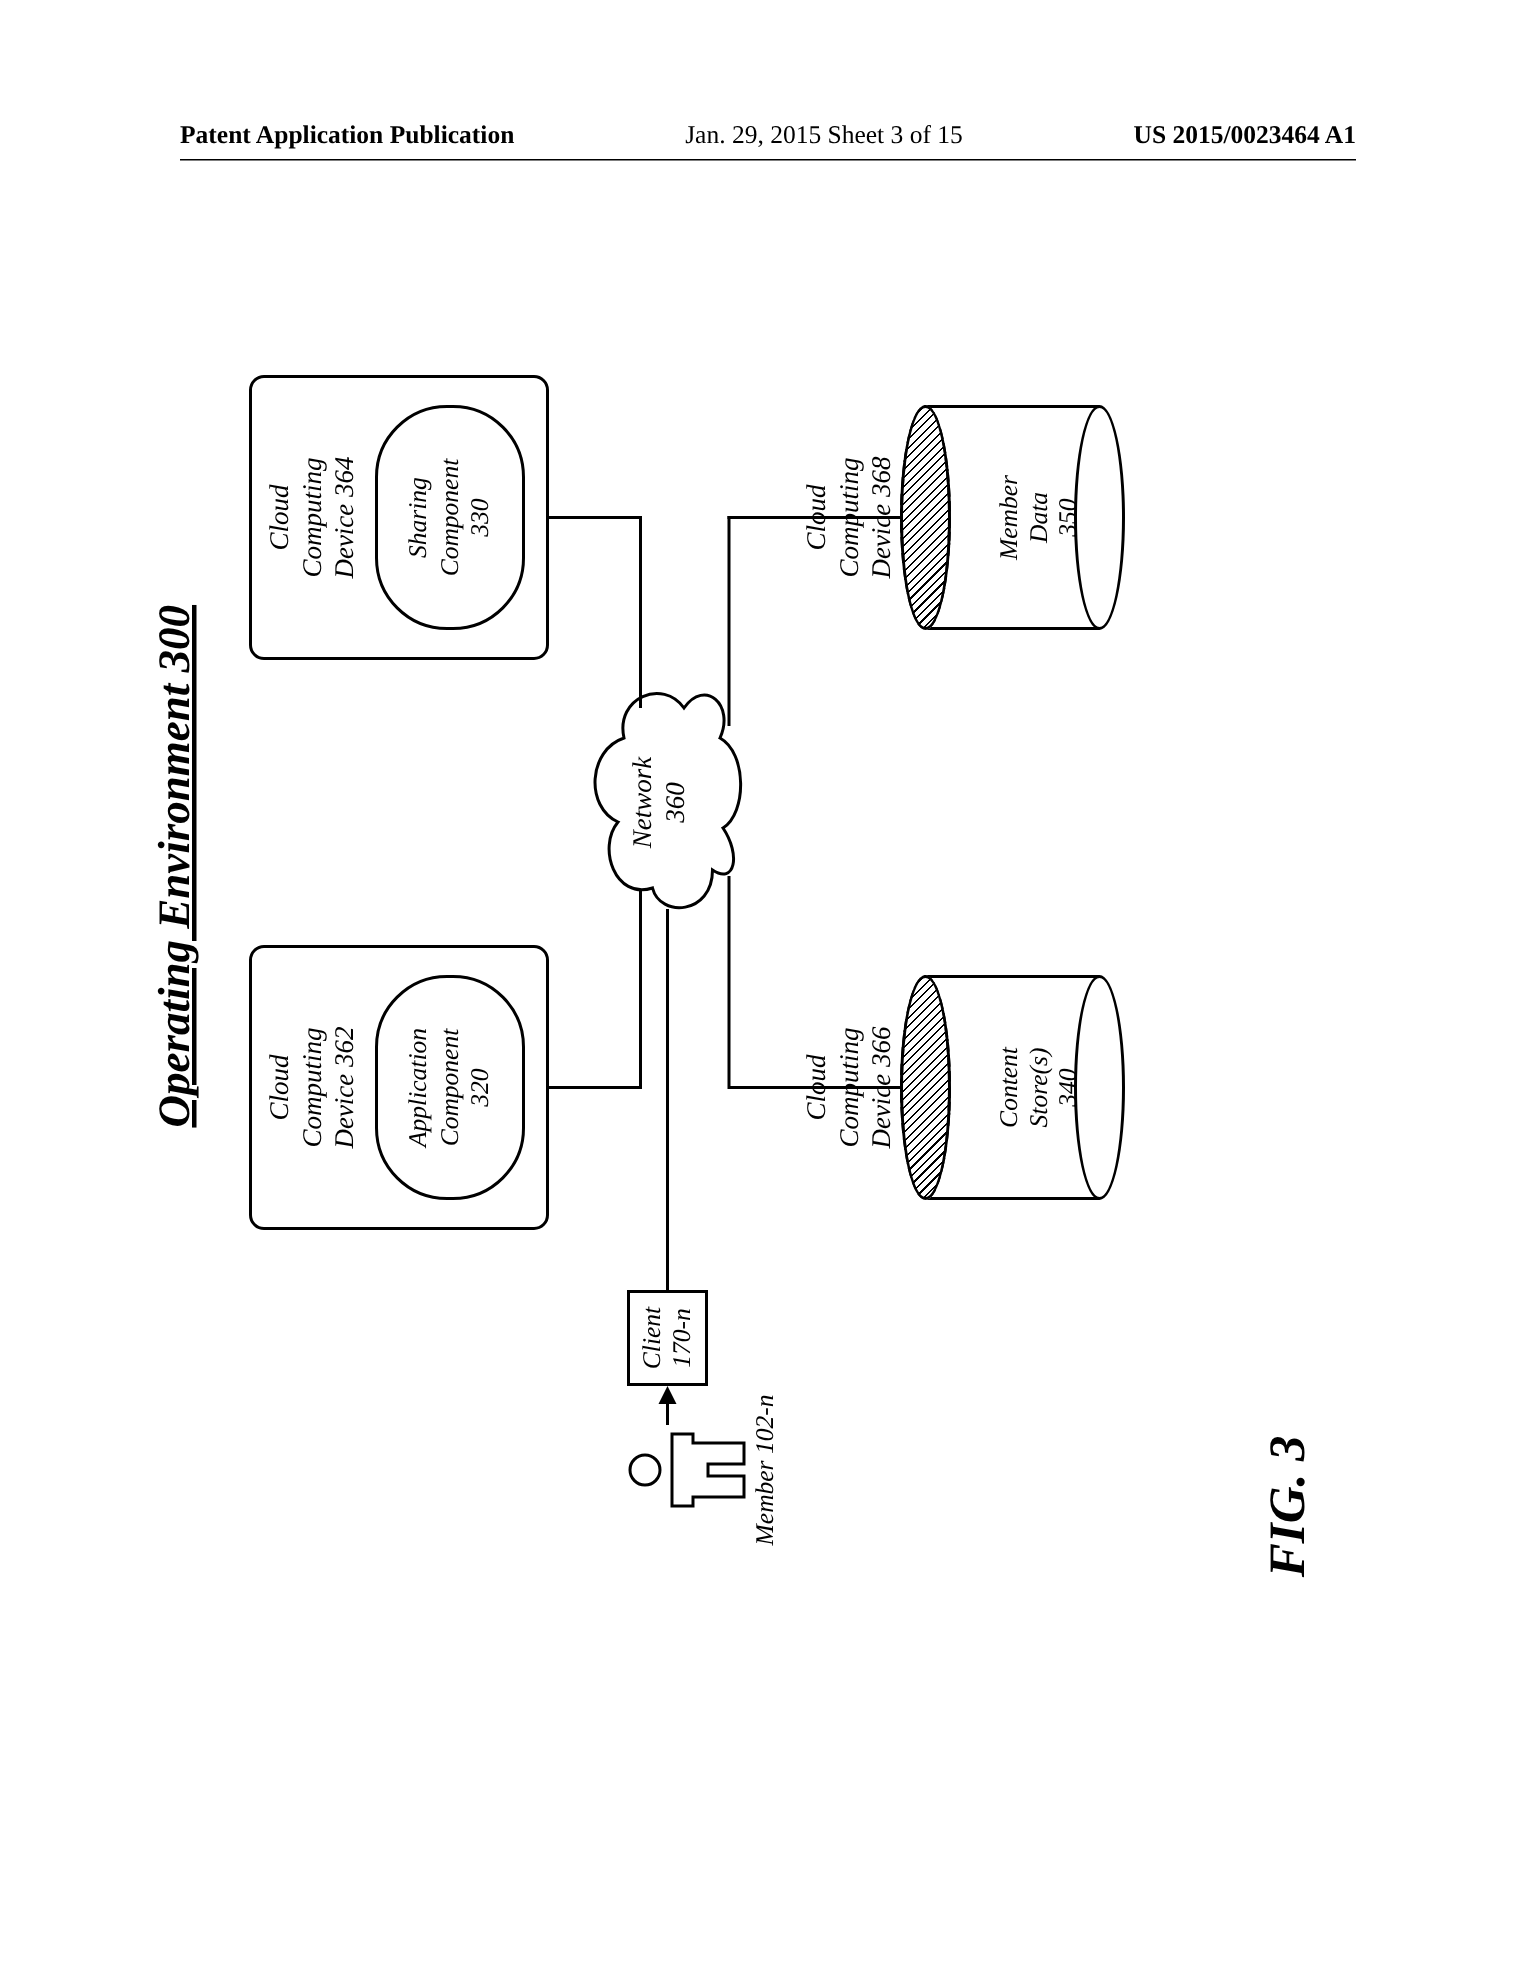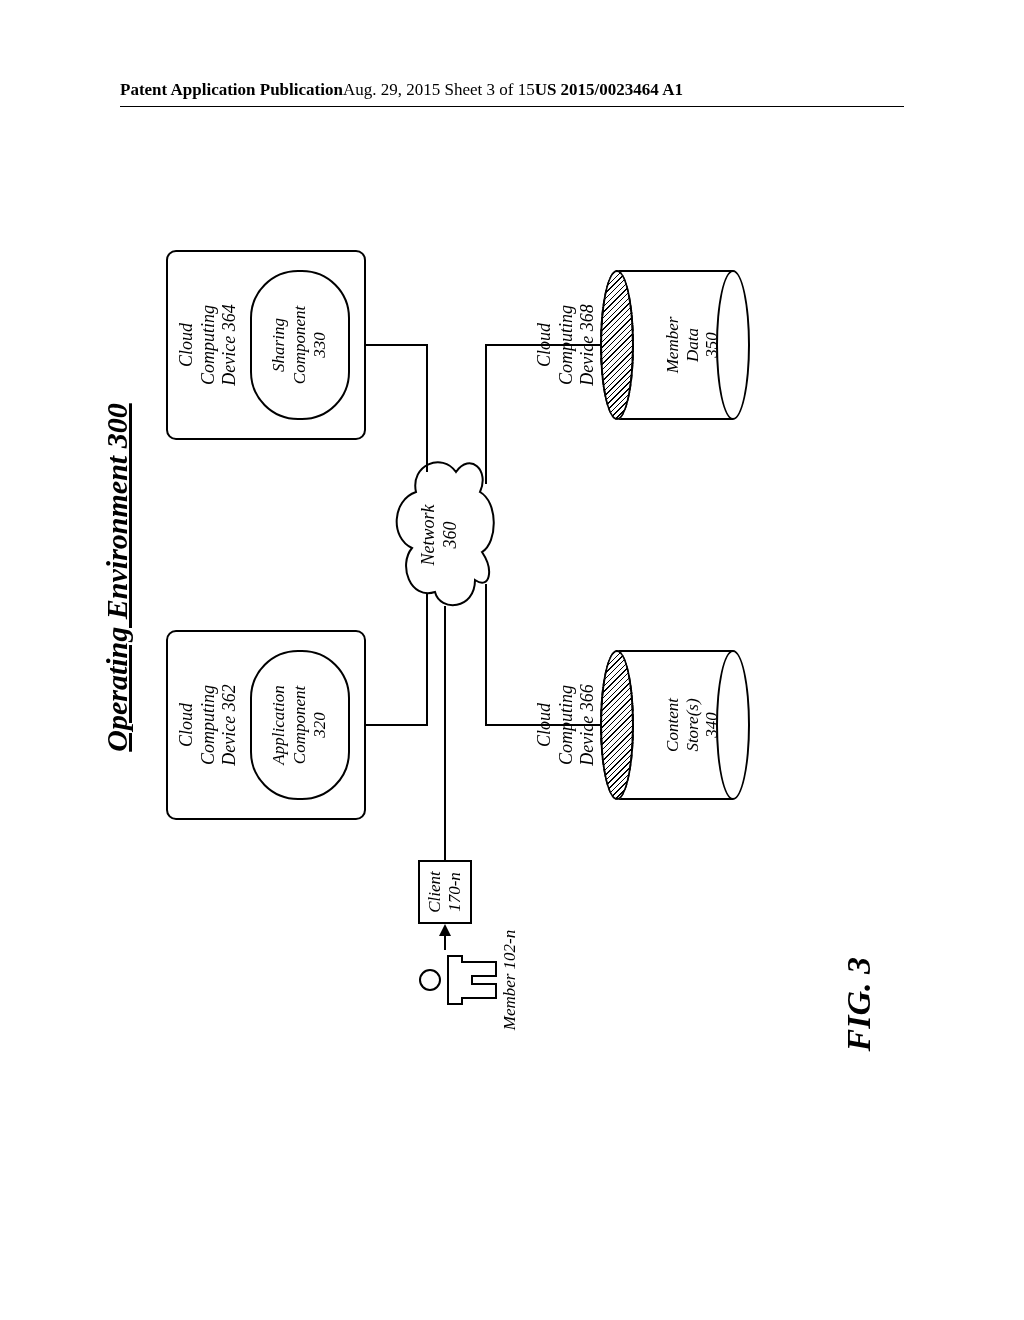--- a/index.html
+++ b/index.html
@@ -1,20 +1,20 @@
 <!DOCTYPE html>
 <html><head>
 <meta charset="utf-8">
 <style>
   * { box-sizing: border-box; margin: 0; padding: 0; }
   html, body { width: 1024px; height: 1320px; background: #fff; font-family: "Times New Roman", Times, serif; color: #000; }
   
   .page { position: relative; width: 1024px; height: 1320px; }
   
-  .header { position: absolute; top: 80px; left: 0; right: 0; display: flex; padding: 0 120px; font-size: 17px; }
+  .header { position: absolute; top: 80px; left: 0; right: 0; display: flex; justify-content: space-between; padding: 0 120px; font-size: 17px; }
   .header-left { font-weight: bold; }
   .header-center { }
   .header-right { font-weight: bold; }
   .header-rule { position: absolute; top: 106px; left: 120px; right: 120px; height: 1px; background: #000; }
   
   .figure-area {
     position: absolute;
     left: 100px;
     top: 205px;
     width: 745px;
@@ -143,21 +143,21 @@
     transform-origin: right bottom;
   }
 </style>
 </head>
 <body>
 
 <div class="page">
 
   <div class="header">
     <span class="header-left">Patent Application Publication</span>
-    <span class="header-center">Aug. 29, 2015  Sheet 3 of 15</span>
+    <span class="header-center">Jan. 29, 2015  Sheet 3 of 15</span>
     <span class="header-right">US 2015/0023464 A1</span>
   </div>
   <div class="header-rule"></div>
 
   <div class="figlabel">FIG. 3</div>
 
   <div class="figure-area">
     <div class="env-title">Operating Environment 300</div>
 
     <div class="box" style="left:130px; top:66px; width:190px; height:200px;">

